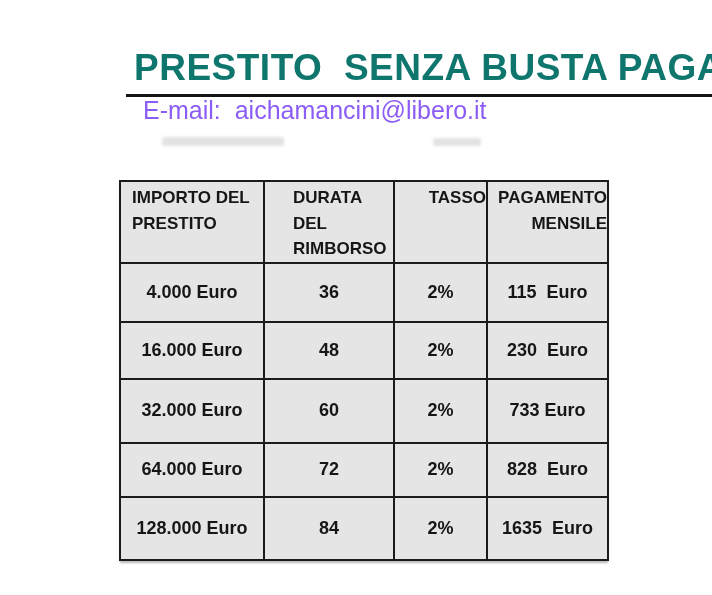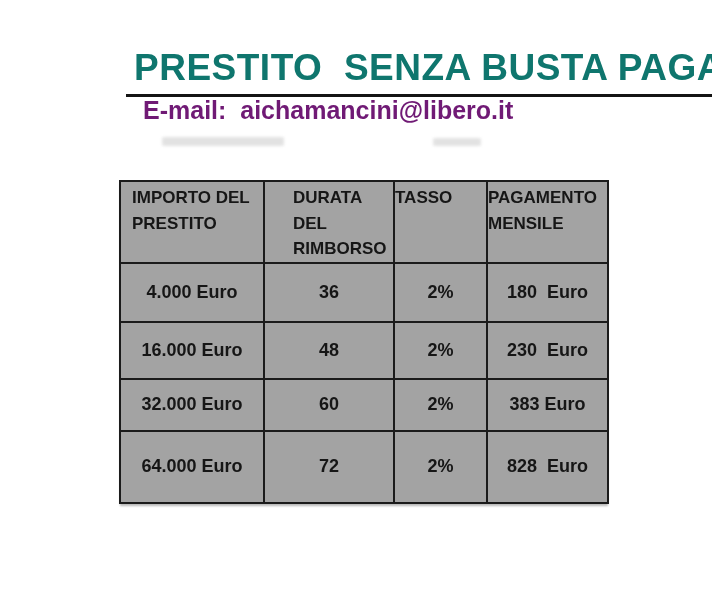--- a/index.html
+++ b/index.html
@@ -27,70 +27,70 @@
     color: #0f766e;
     border-bottom: 3px solid #141414;
     padding: 0 8px 5px 8px;
   }
 
   .email-line {
     position: absolute;
     left: 143px;
     top: 96px;
     font-size: 25px;
-    font-weight: bold;
+    font-weight: normal;
     white-space: pre;
-    color: #701a75;
+    color: #8b5cf6;
   }
 
   .smudge {
     position: absolute;
     background: #b5b5b5;
     opacity: 0.38;
     filter: blur(1.5px);
     border-radius: 2px;
   }
   .smudge-1 { left: 162px; top: 137px; width: 122px; height: 9px; }
   .smudge-2 { left: 433px; top: 138px; width: 48px;  height: 8px; }
 
   table.loan-table {
     position: absolute;
     left: 119px;
     top: 180px;
     width: 488px;
     border-collapse: collapse;
     table-layout: fixed;
-    background: #a3a3a3;
+    background: #e5e5e5;
     box-shadow: 0 3px 2px -1px rgba(0,0,0,0.28);
   }
   .loan-table th, .loan-table td {
     border: 2px solid #1b1b1b;
     font-weight: bold;
     color: #161616;
     white-space: pre-wrap;
   }
   .loan-table thead tr { height: 80px; }
   .loan-table th {
     font-size: 17px;
     line-height: 1.5;
     vertical-align: top;
     padding-top: 3px;
-    text-align: left;
+    text-align: right;
   }
   .loan-table th.col-importo { text-align: left; padding-left: 11px; }
   .loan-table th.col-durata  { text-align: left; padding-left: 28px; }
   .loan-table td {
     font-size: 18px;
     text-align: center;
     vertical-align: middle;
   }
   .loan-table tbody tr:nth-child(1) { height: 59px; margin-top: 21px; }
   .loan-table tbody tr:nth-child(2) { height: 57px; padding-left: 24px; }
-  .loan-table tbody tr:nth-child(3) { height: 52px; }
-  .loan-table tbody tr:nth-child(4) { height: 72px; }
+  .loan-table tbody tr:nth-child(3) { height: 64px; }
+  .loan-table tbody tr:nth-child(4) { height: 54px; }
   .loan-table tbody tr:nth-child(5) { height: 63px; }
 </style>
 </head>
 <body>
 
 <div class="page">
 
   <div class="doc-title">PRESTITO  SENZA BUSTA PAGA</div>
 
   <div class="email-line">E-mail:  aichamancini@libero.it</div>
@@ -114,36 +114,42 @@
         <th class="col-tasso">TASSO</th>
         <th class="col-pagamento">PAGAMENTO
 MENSILE</th>
       </tr>
     </thead>
     <tbody>
       <tr>
         <td>4.000 Euro</td>
         <td>36</td>
         <td>2%</td>
-        <td>180  Euro</td>
+        <td>115  Euro</td>
       </tr>
       <tr>
         <td>16.000 Euro</td>
         <td>48</td>
         <td>2%</td>
         <td>230  Euro</td>
       </tr>
       <tr>
         <td>32.000 Euro</td>
         <td>60</td>
         <td>2%</td>
-        <td>383 Euro</td>
+        <td>733 Euro</td>
       </tr>
       <tr>
         <td>64.000 Euro</td>
         <td>72</td>
         <td>2%</td>
         <td>828  Euro</td>
       </tr>
+      <tr>
+        <td>128.000 Euro</td>
+        <td>84</td>
+        <td>2%</td>
+        <td>1635  Euro</td>
+      </tr>
     </tbody>
   </table>
 
 </div>
 
 </body></html>

